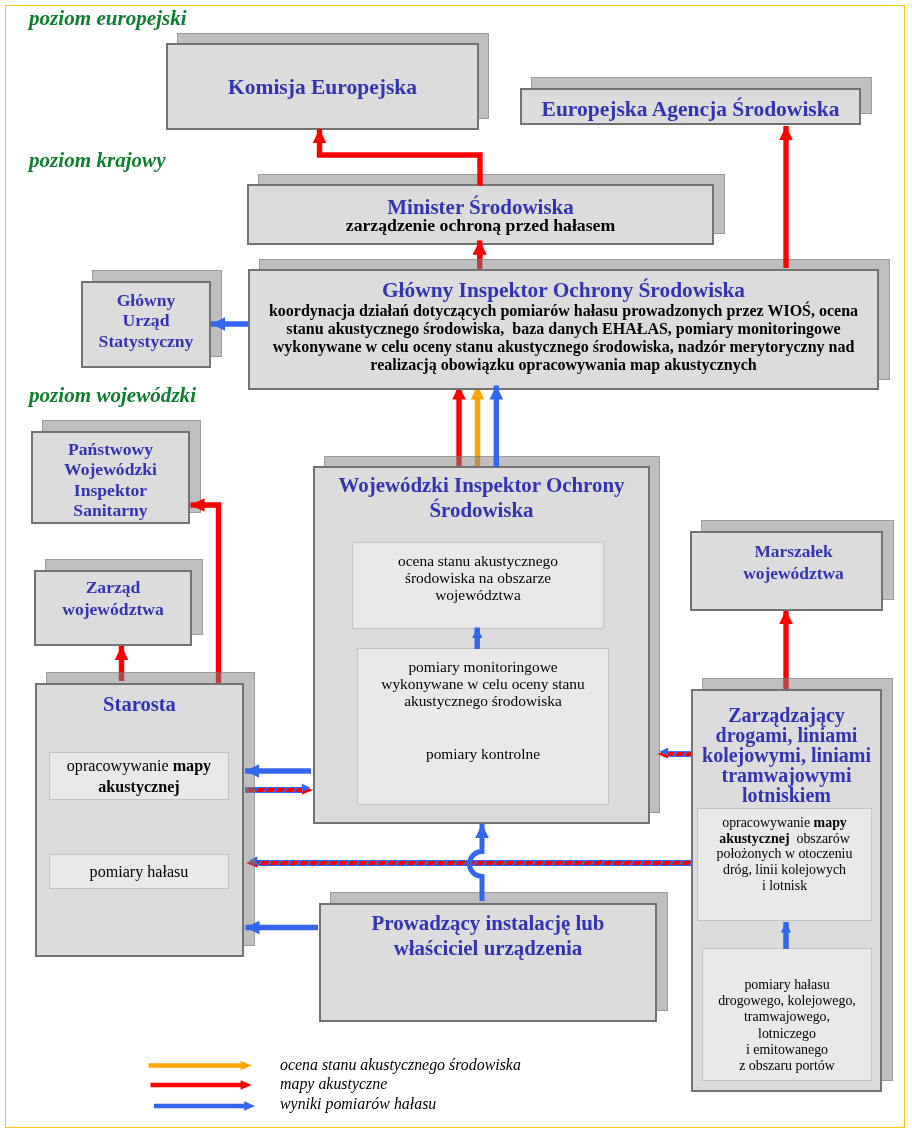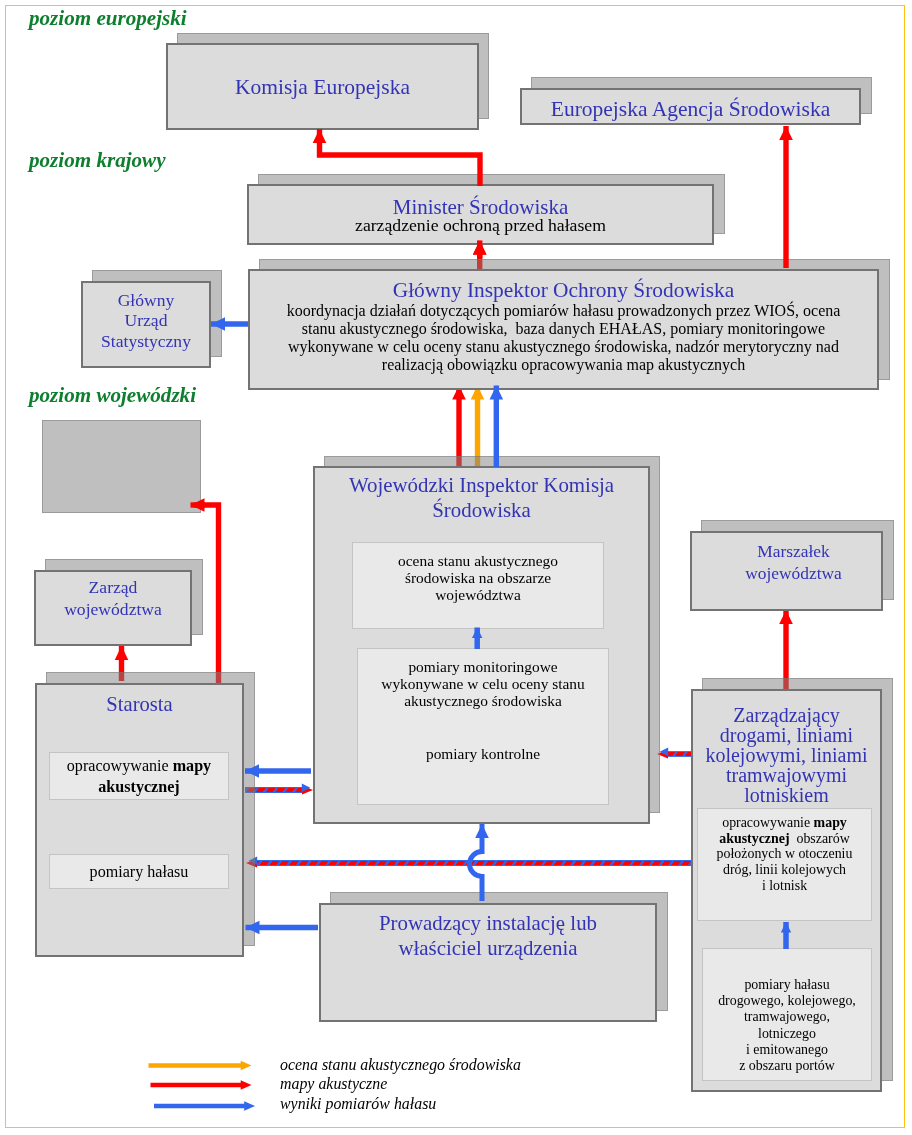--- a/index.html
+++ b/index.html
@@ -7,22 +7,22 @@
   body{width:912px;height:1135px;position:relative;overflow:hidden;
        font-family:"Liberation Serif","DejaVu Serif",serif;}
   #page{position:absolute;left:0;top:0;width:770px;height:1135px;}
   .frame{position:absolute;left:5px;top:5px;width:900px;height:1123px;
          border:1.6px solid #FFC20E;box-sizing:border-box;z-index:1;}
   .lvl{position:absolute;color:#0E7F2E;font-style:italic;font-weight:bold;
        font-size:21.1px;white-space:nowrap;z-index:7;}
   .shadow{position:absolute;background:rgba(128,128,128,0.5);border:1px solid rgba(110,110,110,0.45);box-sizing:border-box;z-index:2;}
   .box{position:absolute;box-sizing:border-box;background:#DCDCDC;
        border:2px solid #737373;z-index:3;}
-  .ttl{color:#3333B5;font-weight:normal;text-align:center;}
-  .sub{color:#000000;font-weight:normal;text-align:center;}
+  .ttl{color:#3333B5;font-weight:bold;text-align:center;}
+  .sub{color:#000000;font-weight:bold;text-align:center;}
   .plain{color:#000000;text-align:center;}
   .inner{position:absolute;box-sizing:border-box;background:#E9E9E9;
          border:1px solid #C4C4C4;z-index:4;display:flex;align-items:center;
          justify-content:center;text-align:center;}
   svg.arrows{position:absolute;left:0;top:0;width:912px;height:1135px;z-index:6;}
   .legend-txt{position:absolute;font-size:15.9px;color:#000;white-space:nowrap;z-index:7;font-style:italic;}
   .nl{white-space:pre-line;}
 </style>
 </head>
 <body>
@@ -60,20 +60,26 @@
   </div>
 
   <div class="shadow" style="left:92px;top:270px;width:130px;height:87px"></div>
   <div class="box" style="left:81px;top:281px;width:130px;height:87px">
     <div class="ttl nl" style="font-size:17.6px;line-height:20.3px;padding-top:7px">Główny
 Urząd
 Statystyczny</div>
   </div>
 
   <div class="shadow" style="left:42px;top:420px;width:159px;height:93px"></div>
+  <div class="box" style="left:31px;top:431px;width:159px;height:93px">
+    <div class="ttl nl" style="font-size:17.6px;line-height:20.3px;padding-top:6px">Państwowy
+Wojewódzki
+Inspektor
+Sanitarny</div>
+  </div>
 
   <div class="shadow" style="left:45px;top:559px;width:158px;height:76px"></div>
   <div class="box" style="left:34px;top:570px;width:158px;height:76px">
     <div class="ttl nl" style="font-size:17.6px;line-height:21.5px;padding-top:5px">Zarząd
 województwa</div>
   </div>
 
   <div class="shadow" style="left:46px;top:672px;width:209px;height:274px"></div>
   <div class="box" style="left:35px;top:683px;width:209px;height:274px">
     <div class="ttl" style="font-size:20.6px;line-height:24px;padding-top:7px">Starosta</div>
@@ -82,21 +88,21 @@
     <div class="plain" style="font-size:16.1px;line-height:21px">
       <span>opracowywanie </span><b>mapy akustycznej</b>
     </div>
   </div>
   <div class="inner" style="left:49px;top:854px;width:180px;height:35px">
     <div class="plain" style="font-size:16.1px;line-height:21px">pomiary hałasu</div>
   </div>
 
   <div class="shadow" style="left:324px;top:456px;width:336px;height:357px"></div>
   <div class="box" style="left:313px;top:466px;width:337px;height:358px">
-    <div class="ttl" style="font-size:20.9px;line-height:25.4px;padding-top:5px;white-space:pre-line">Wojewódzki Inspektor Komisja
+    <div class="ttl" style="font-size:20.9px;line-height:25.4px;padding-top:5px;white-space:pre-line">Wojewódzki Inspektor Ochrony
 Środowiska</div>
   </div>
   <div class="inner" style="left:352px;top:542px;width:252px;height:87px;align-items:flex-start">
     <div class="plain nl" style="font-size:15.4px;line-height:17.2px;padding-top:9px;width:100%">ocena stanu akustycznego
 środowiska na obszarze
 województwa</div>
   </div>
   <div class="inner" style="left:357px;top:648px;width:252px;height:157px;flex-direction:column;justify-content:flex-start">
     <div class="plain nl" style="font-size:15.4px;line-height:17.2px;padding-top:9px;width:100%">pomiary monitoringowe
 wykonywane w celu oceny stanu

